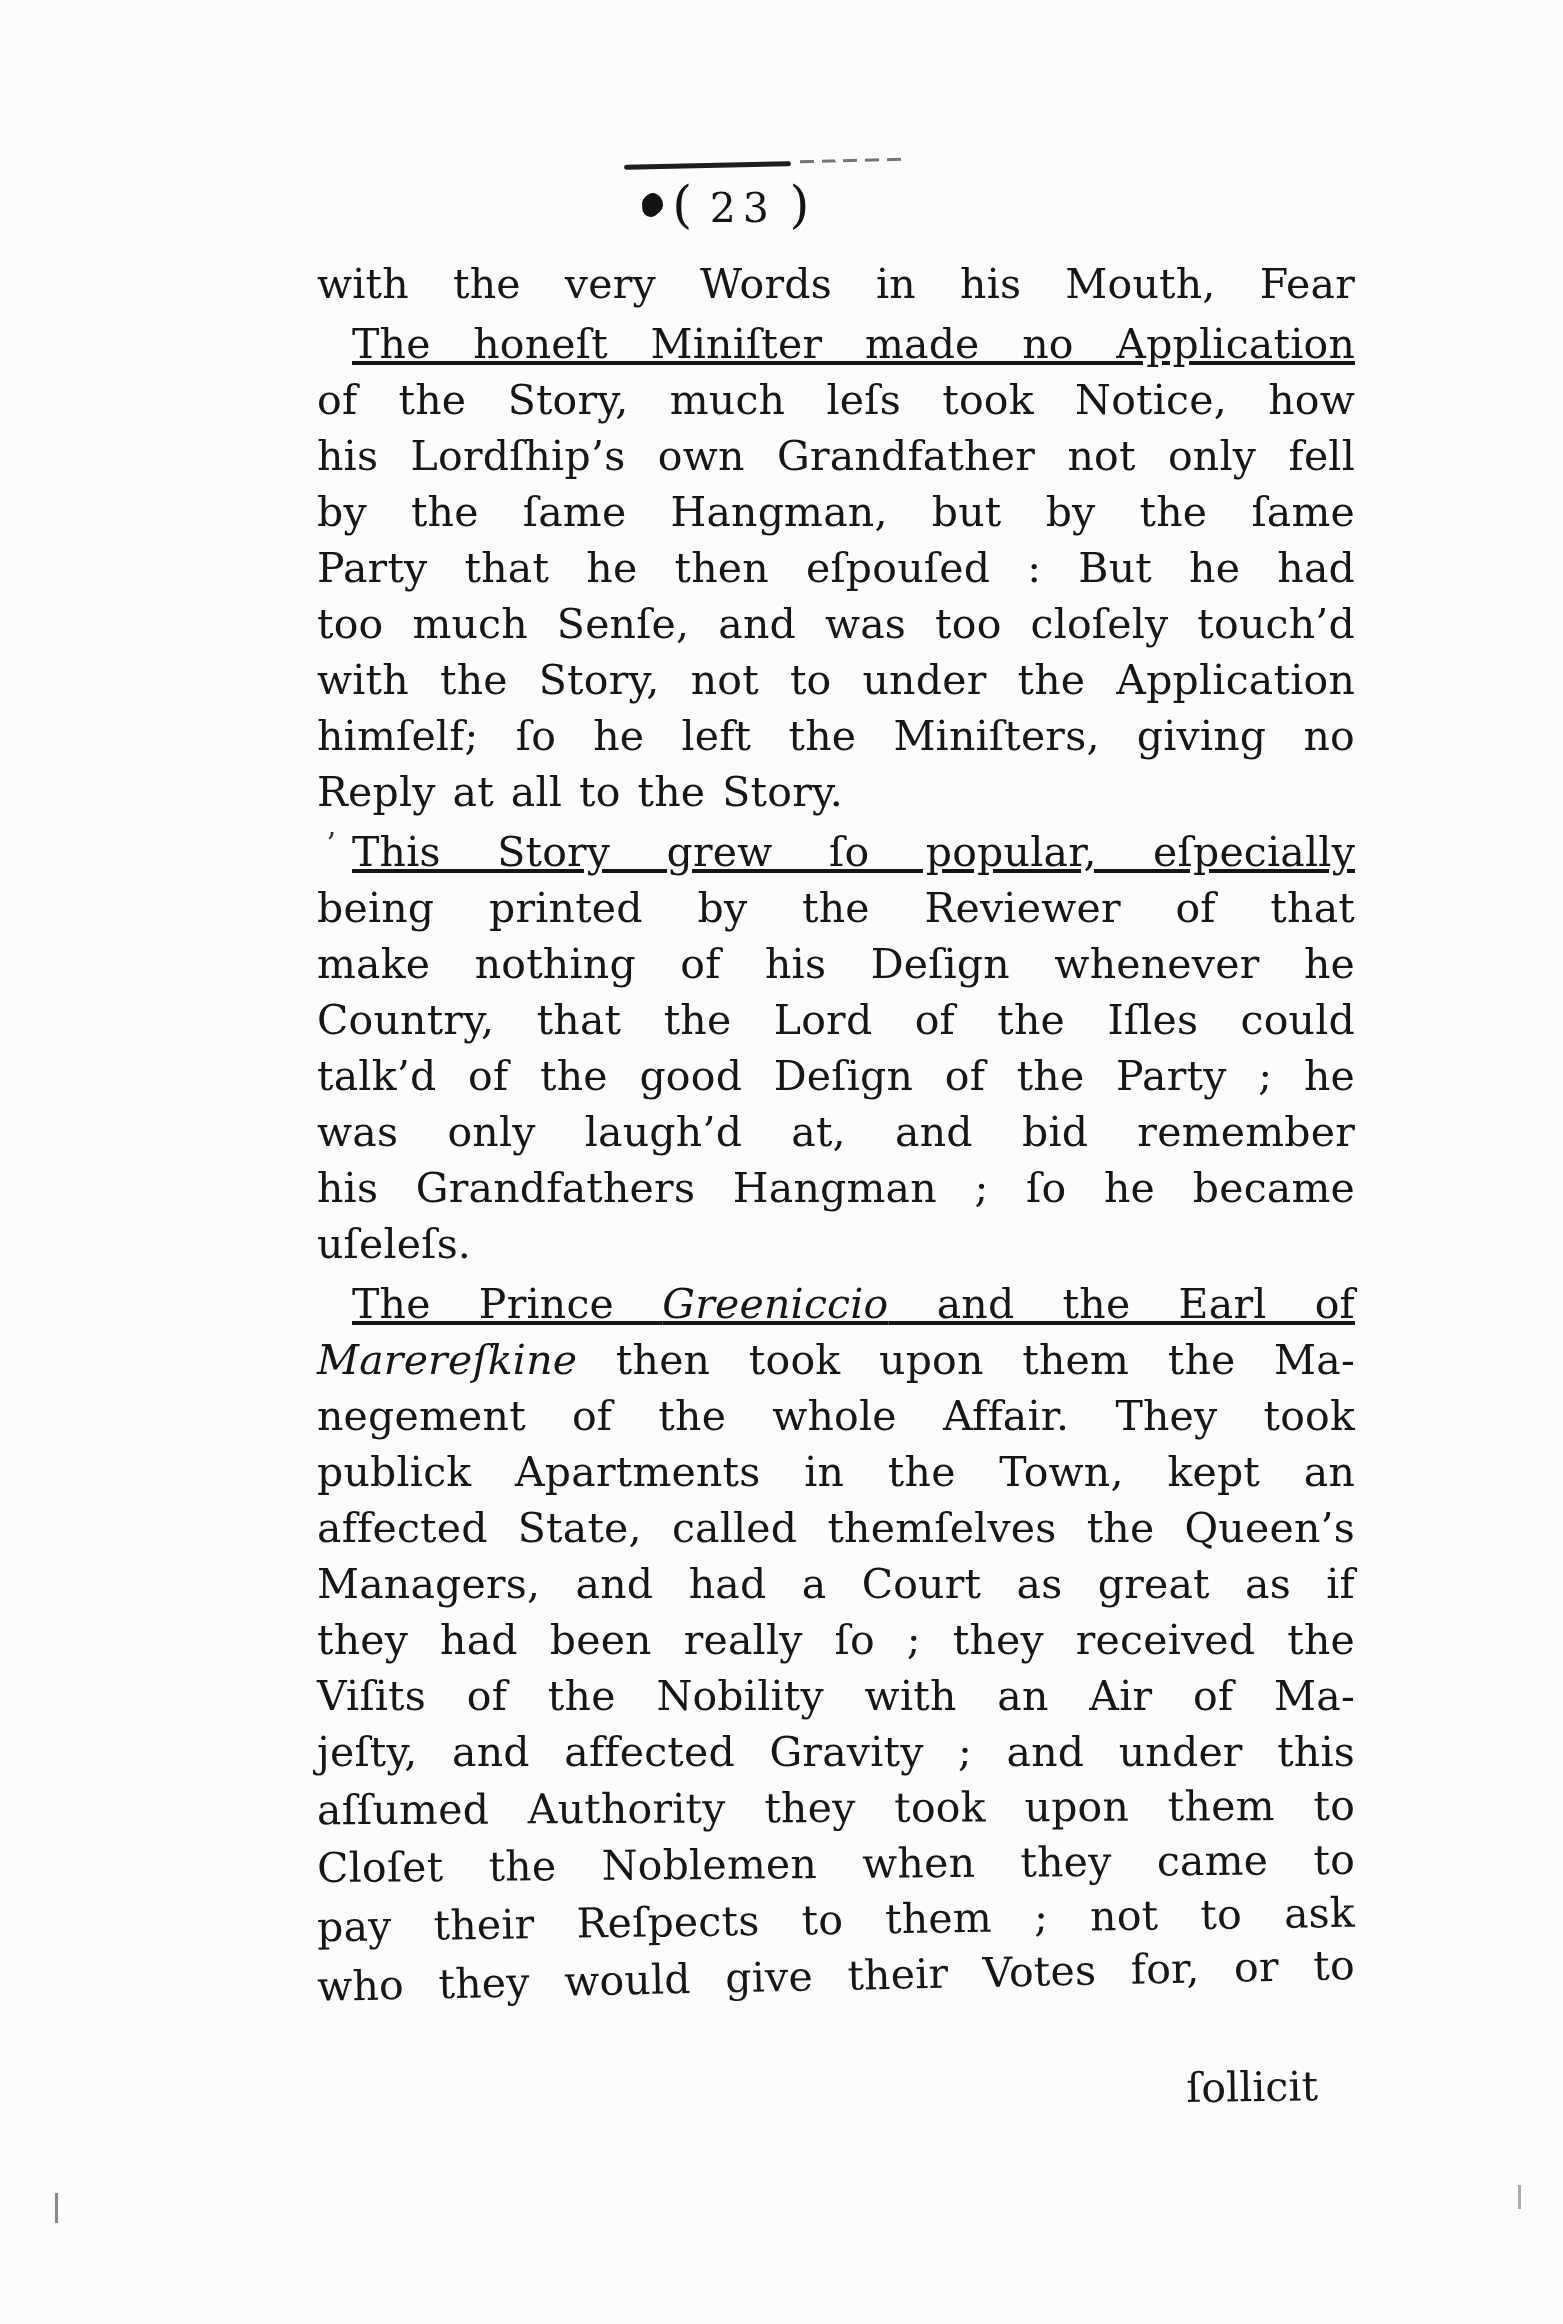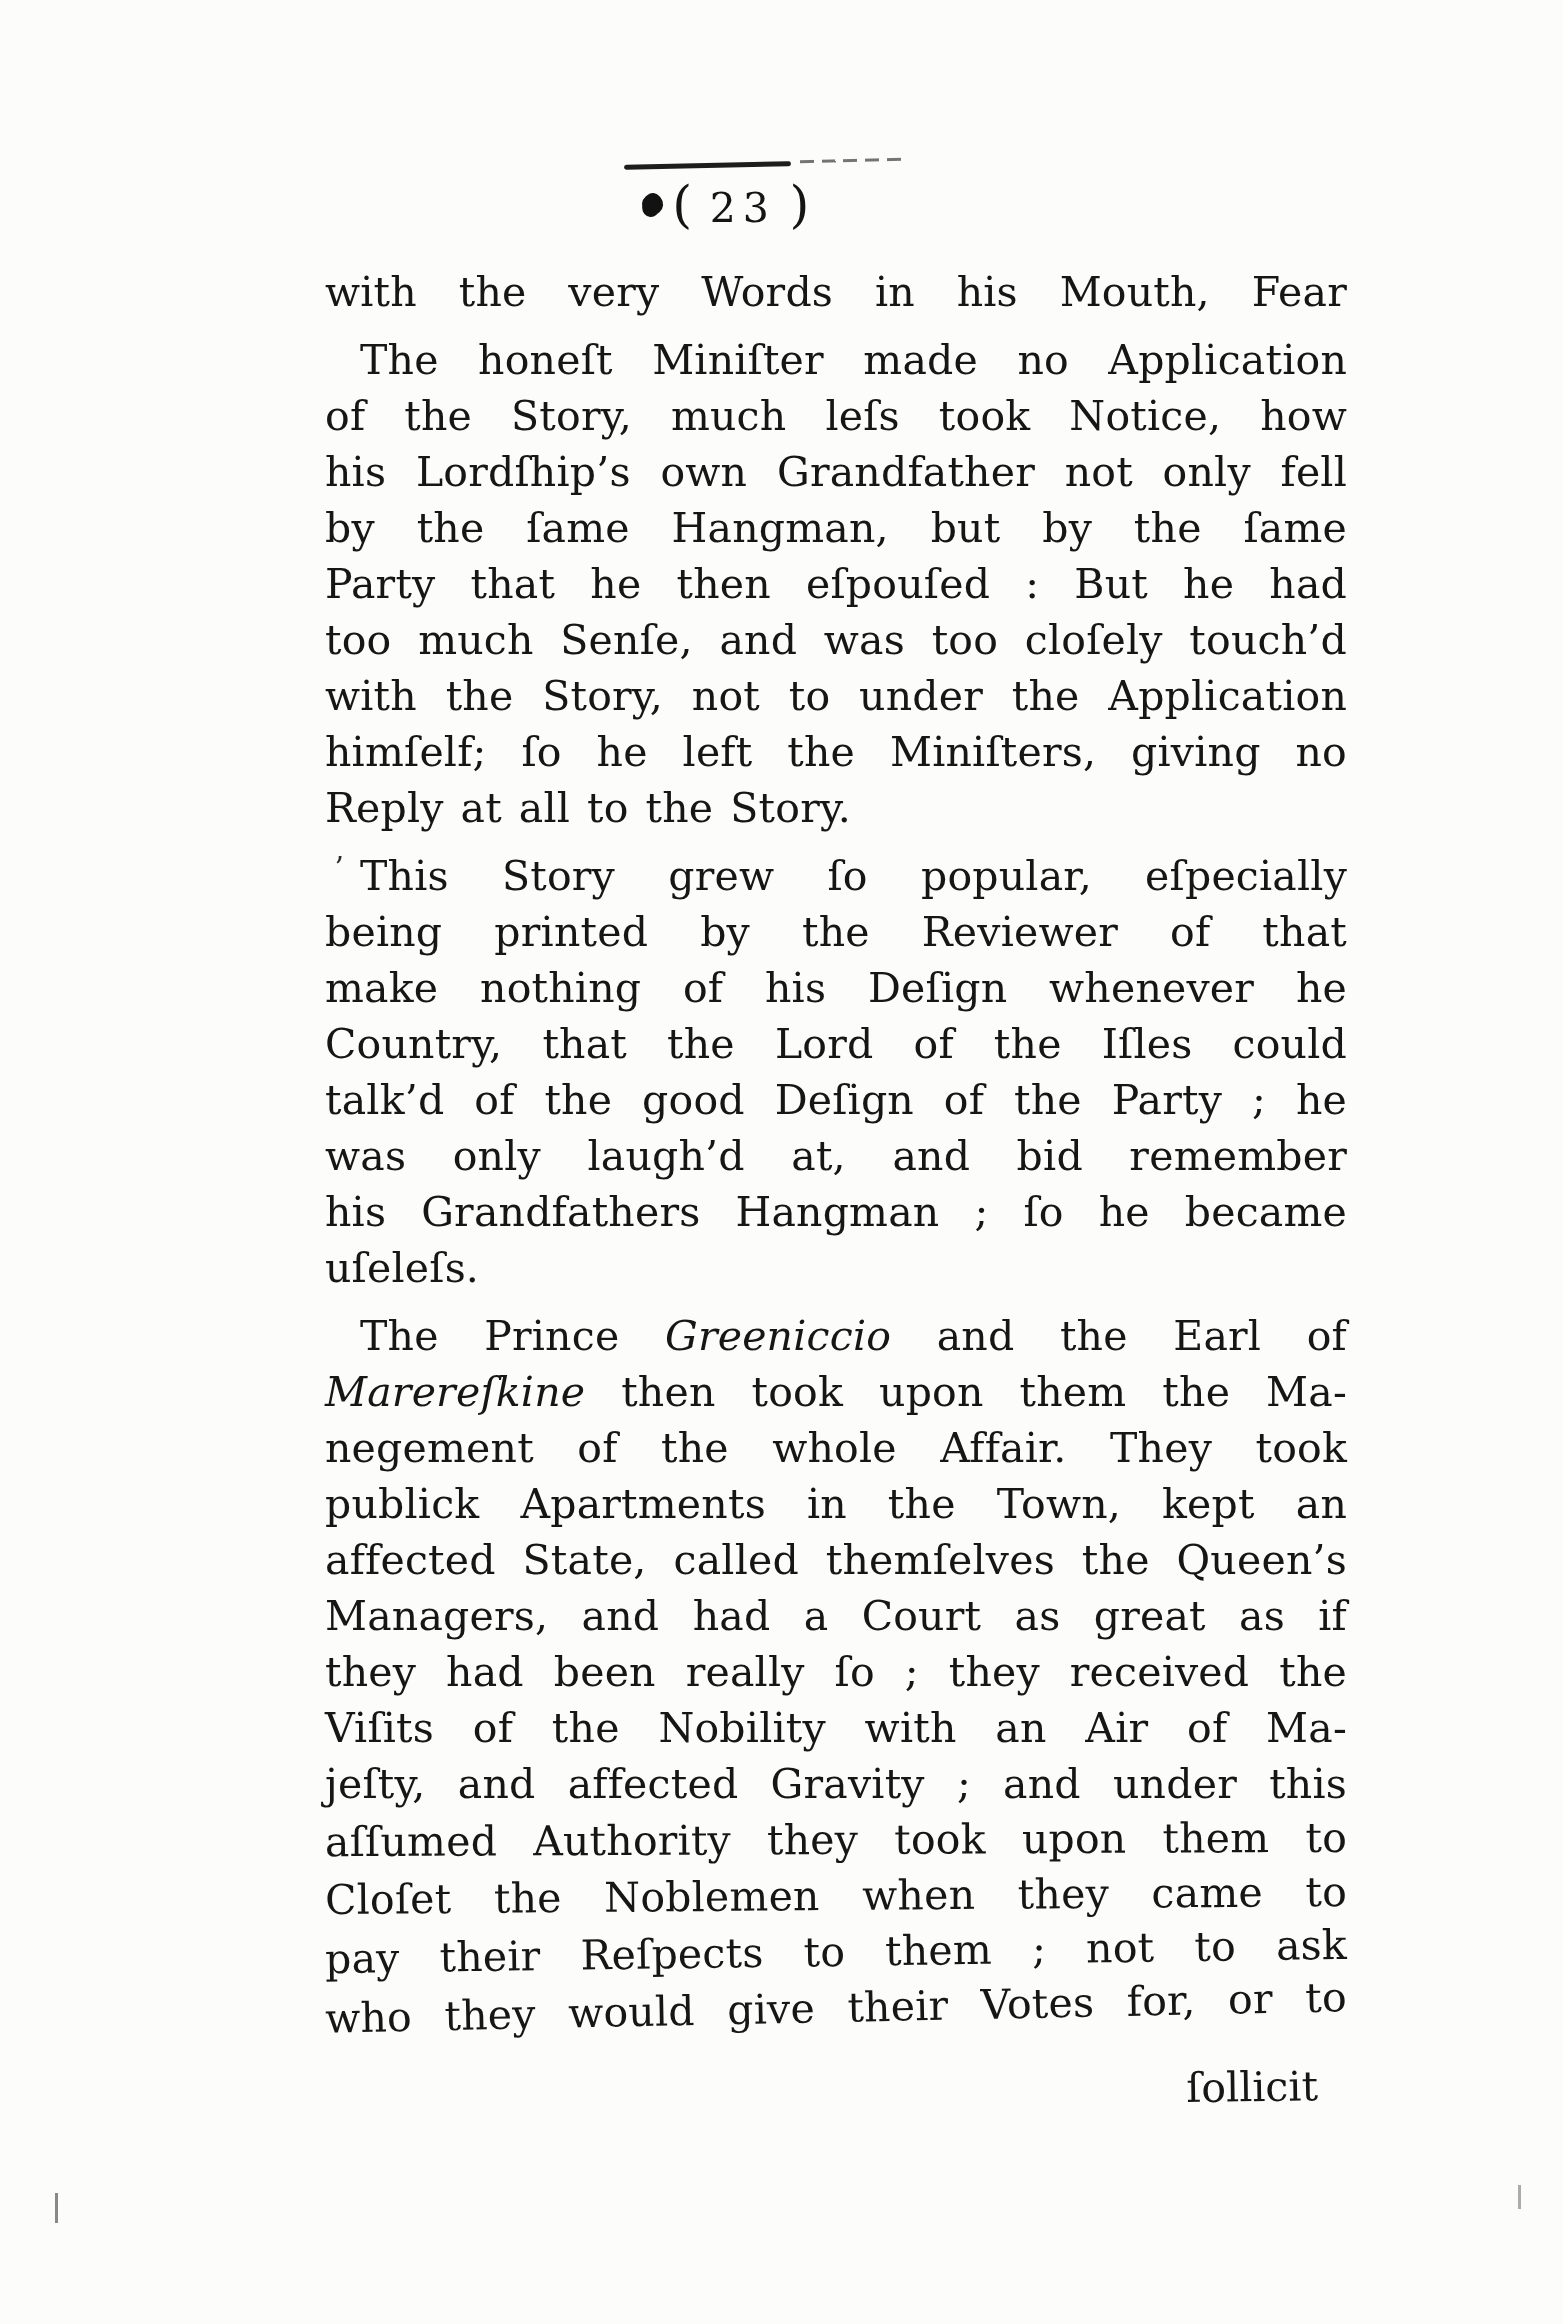--- a/index.html
+++ b/index.html
@@ -83,29 +83,29 @@
   .text-block {
     position: absolute;
     top: 252px;
     left: 313px;
     width: 1046px;
     font-size: 41px;
     line-height: 56px;
     word-spacing: 0.09em;
     letter-spacing: 0.005em;
   }
-  .paragraph { margin: 12px; }
+  .paragraph { margin: 4px; }
   .text-line {
     position: relative;
     text-align: justify;
     text-align-last: justify;
     white-space: normal;
   }
   .text-line.short { text-align-last: left; }
-  .paragraph.indent .text-line:first-child { text-indent: 35px; }
+  .paragraph.indent .text-line:first-child { text-indent: 35px; text-decoration: underline; }
   .text-line i { font-style: italic; }
 
   .marginal-mark {
     position: absolute;
     left: -25.6px;
     top: -7.9px;
     font-size: 29.6px;
     color: #2a2a2a;
   }
 

